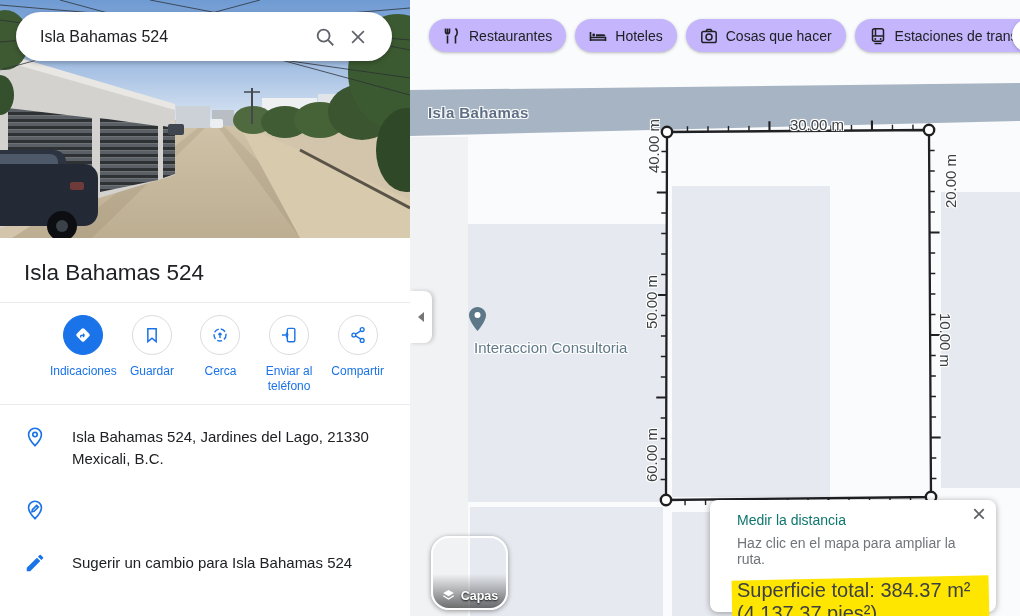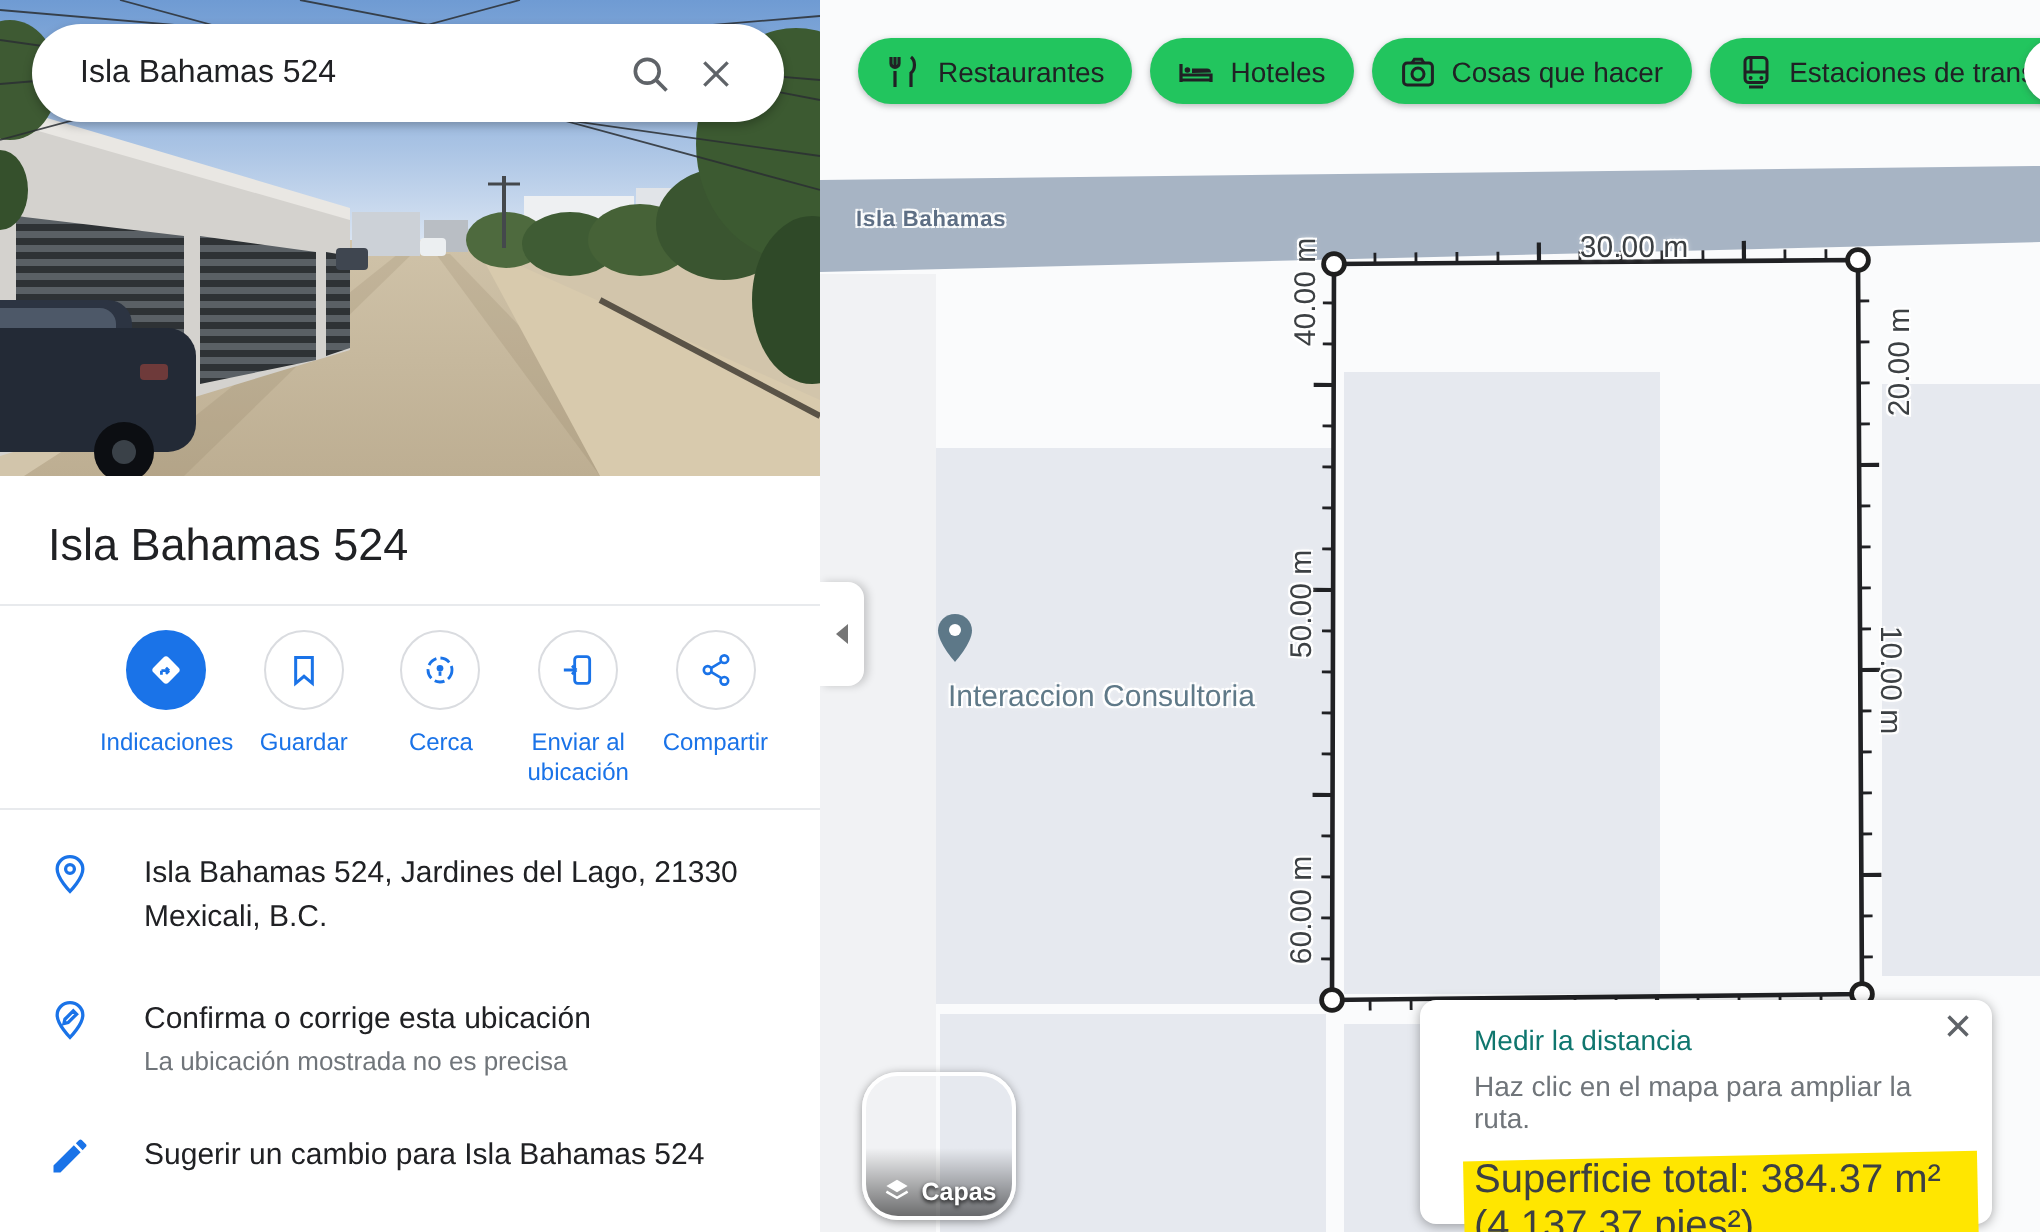--- a/index.html
+++ b/index.html
@@ -10,35 +10,35 @@
   .map { position:absolute; left:410px; top:0; width:610px; height:616px; background:#fafbfc; }
   .map-svg { position:absolute; left:410px; top:0; width:610px; height:616px; z-index:1; pointer-events:none; }
   .blk { fill:var(--block); }
   .lot { fill:#f1f2f4; }
   .road { fill:var(--road); }
   .mline { fill:none; stroke:#202124; stroke-width:2.3px; }
   .tick { stroke:#202124; stroke-width:1.4px; }
   .tick.maj { stroke-width:2.1px; }
   .vertex { fill:#fff; stroke:#1f1f1f; stroke-width:2.4px; }
 
-  .street-label { position:absolute; left:428px; top:104px; z-index:2; font-size:11px; font-weight:bold;
+  .street-label { position:absolute; left:428px; top:104px; z-index:2; font-size:15px; font-weight:bold;
     color:#5d6e84; letter-spacing:.4px;
     text-shadow:-1px -1px 0 rgba(255,255,255,.9),1px -1px 0 rgba(255,255,255,.9),-1px 1px 0 rgba(255,255,255,.9),1px 1px 0 rgba(255,255,255,.9); }
 
   .poi { position:absolute; left:468px; top:306px; z-index:2; width:180px; }
   .poi-label { margin-top:3px; margin-left:6px; font-size:15px; color:#5f7988; white-space:nowrap;
     text-shadow:-1px -1px 0 #fff,1px -1px 0 #fff,-1px 1px 0 #fff,1px 1px 0 #fff,0 0 3px #fff; }
 
   #measure-labels { position:absolute; left:0; top:0; width:1020px; height:616px; z-index:3; pointer-events:none; }
   .mlabel { position:absolute; font-size:15px; color:#3c4043; white-space:nowrap;
     text-shadow:-1px -1px 0 #fff,1px -1px 0 #fff,-1px 1px 0 #fff,1px 1px 0 #fff,0 0 3px #fff; }
 
   
   .chips { position:absolute; left:429px; top:19px; z-index:5; display:flex; gap:9px; }
-  .chip { display:flex; align-items:center; gap:8px; height:33px; padding:0 14px; background:#22c55e;
+  .chip { display:flex; align-items:center; gap:8px; height:33px; padding:0 14px; background:#c4b5fd;
     border-radius:17px; box-shadow:0 1px 3px rgba(60,64,67,.35); font-size:14px; color:#202124; white-space:nowrap; cursor:pointer; }
   .chip-icon { display:flex; width:18px; height:18px; }
   .chip-partial { position:absolute; left:1012px; top:19px; width:44px; height:33px; background:#fff;
     border-radius:17px; box-shadow:0 1px 3px rgba(60,64,67,.35); z-index:5; }
 
   
   .info-panel { position:absolute; left:710px; top:500px; width:286px; height:112px; background:#fff;
     border-radius:8px; box-shadow:0 1px 6px rgba(0,0,0,.35); z-index:6; padding:12px 16px 0 27px; }
   .panel-close { position:absolute; right:10px; top:2px; font-size:24px; line-height:24px; color:#5f6368; cursor:pointer; font-weight:400; }
   .panel-title { font-size:14px; color:#0f766e; margin-bottom:7px; }
@@ -385,21 +385,21 @@
         </div>
         <div class="action-label">Cerca</div>
       </div>
       <div class="action">
         <div class="action-circle">
           <svg width="20" height="20" viewBox="0 0 24 24" fill="none" stroke="#1a73e8" stroke-width="1.7">
             <rect x="10" y="4" width="9" height="16" rx="1.8"></rect>
             <path d="M3.5 12h7.5m0 0-2.6-2.6M11 12l-2.6 2.6"></path>
           </svg>
         </div>
-        <div class="action-label">Enviar al ubicación</div>
+        <div class="action-label">Enviar al teléfono</div>
       </div>
       <div class="action">
         <div class="action-circle">
           <svg width="20" height="20" viewBox="0 0 24 24" fill="none" stroke="#1a73e8" stroke-width="1.6">
             <circle cx="17" cy="5.5" r="2.3"></circle>
             <circle cx="7" cy="12" r="2.3"></circle>
             <circle cx="17" cy="18.5" r="2.3"></circle>
             <path d="m9 10.9 6-3.6M9 13.1l6 3.6"></path>
           </svg>
         </div>
@@ -421,24 +421,20 @@
           <div class="detail-text">Isla Bahamas 524, Jardines del Lago, 21330 Mexicali, B.C.</div>
         </div>
       </div>
       <div class="detail-item">
         <div class="detail-icon">
           <svg width="22" height="22" viewBox="0 0 24 24" fill="none" stroke="#1a73e8" stroke-width="1.8">
             <path d="M12 2.5c-3.9 0-7 3-7 6.8C5 14.5 12 21.5 12 21.5s7-7 7-12.2c0-3.8-3.1-6.8-7-6.8z"></path>
             <path d="m9.2 11.6 4.6-4.6 1.8 1.8-4.6 4.6-2.3.5z" fill="#fff"></path>
           </svg>
         </div>
-        <div>
-          <div class="detail-text">Confirma o corrige esta ubicación</div>
-          <div class="detail-sub">La ubicación mostrada no es precisa</div>
-        </div>
       </div>
       <div class="detail-item">
         <div class="detail-icon">
           <svg width="22" height="22" viewBox="0 0 24 24" fill="#1a73e8">
             <path d="M3 17.2V21h3.8L17.8 9.9l-3.7-3.7L3 17.2zM20.7 7c.4-.4.4-1 0-1.4l-2.3-2.3a1 1 0 0 0-1.4 0l-1.8 1.8 3.7 3.7L20.7 7z"></path>
           </svg>
         </div>
         <div>
           <div class="detail-text">Sugerir un cambio para Isla Bahamas 524</div>
         </div>

